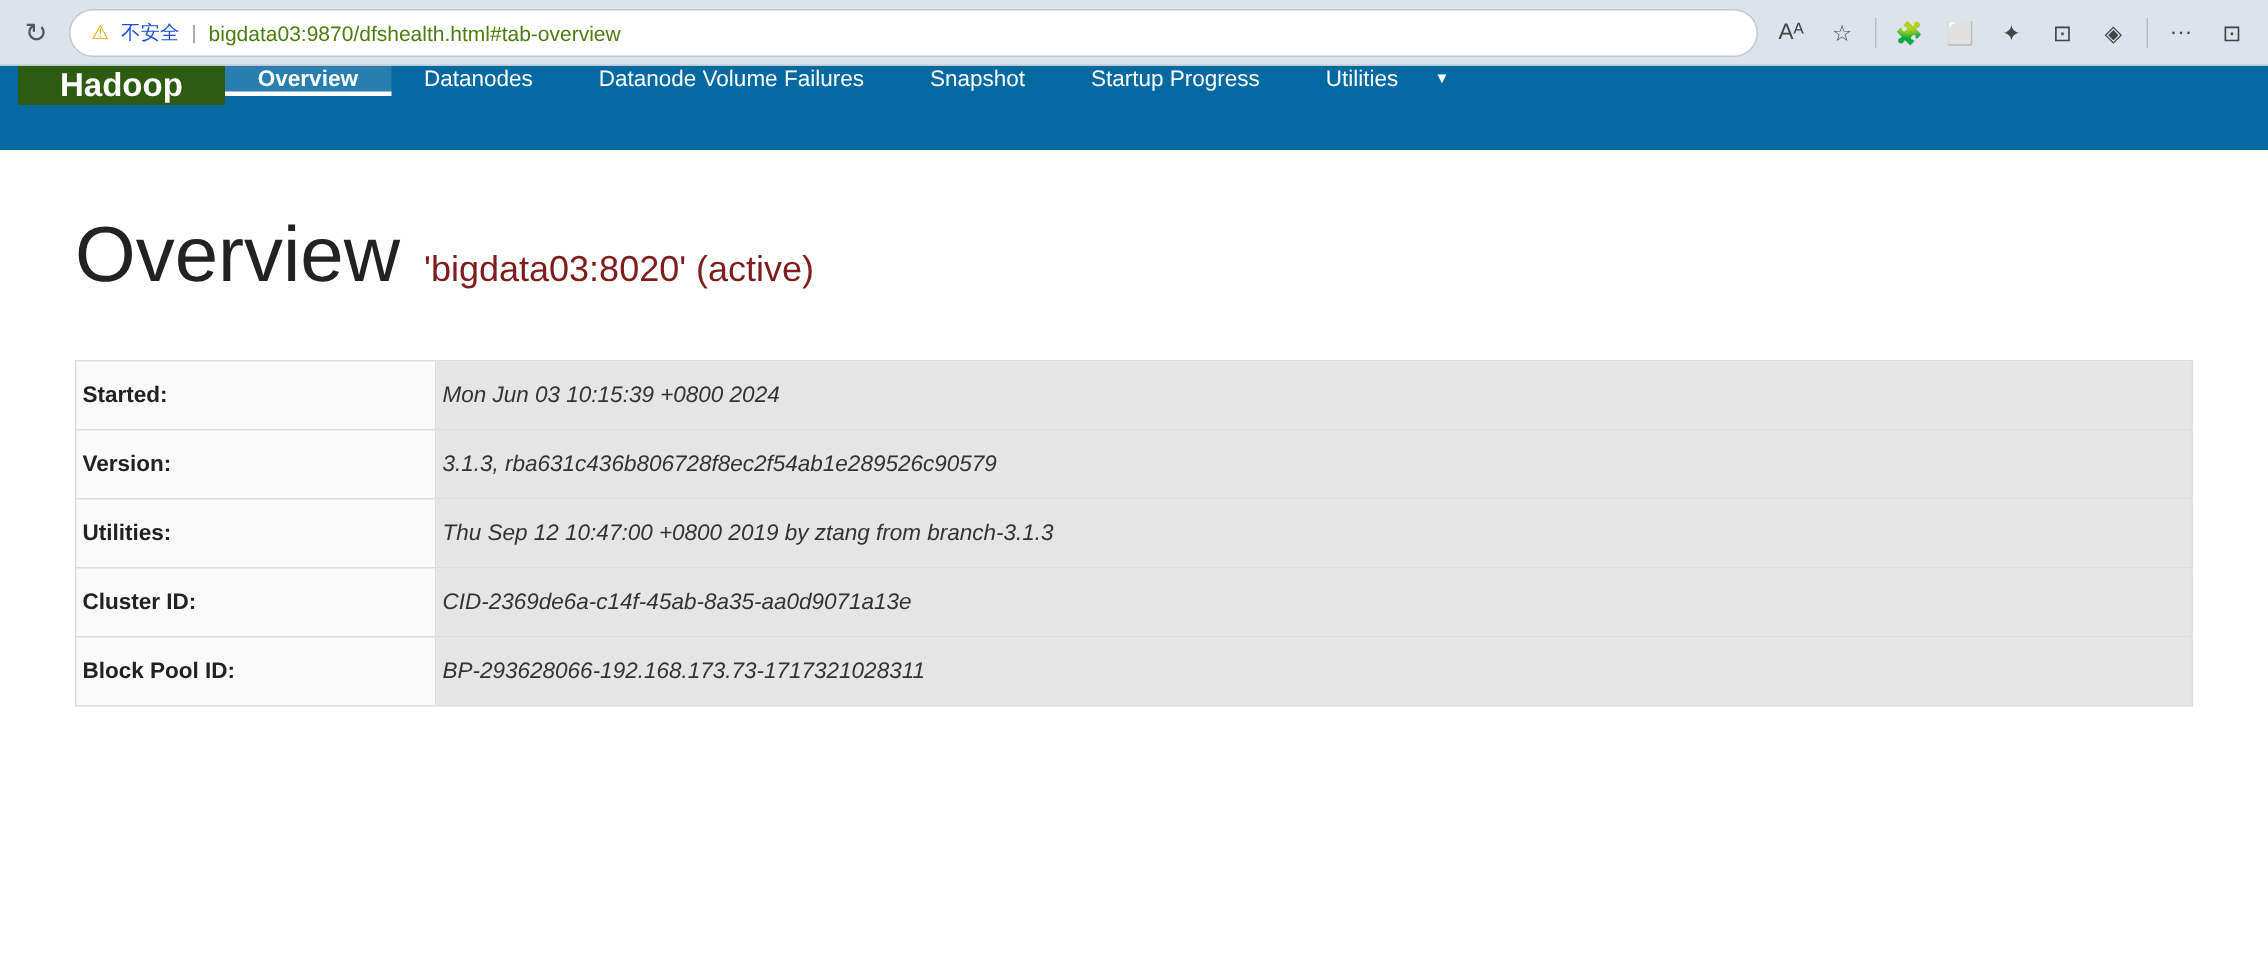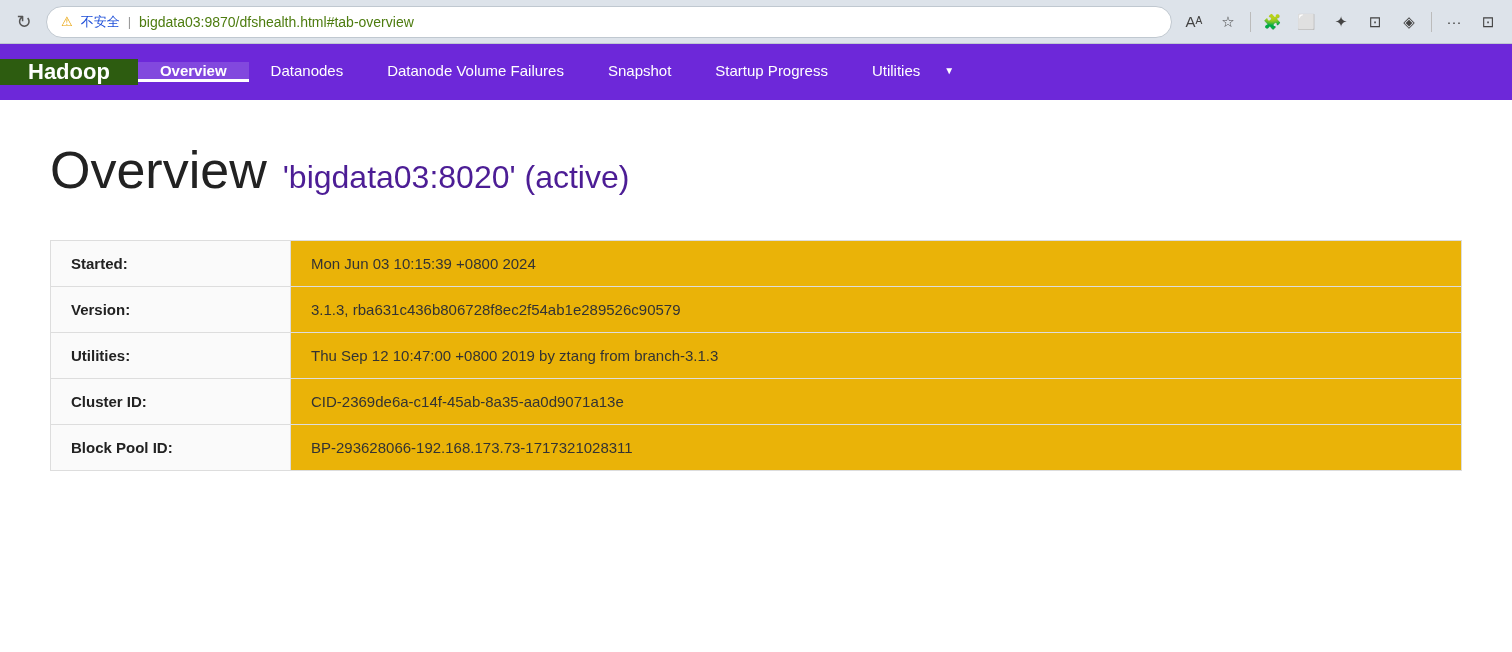--- a/index.html
+++ b/index.html
@@ -95,24 +95,25 @@
 
     .separator-line {
       width: 1px;
       height: 20px;
       background: #bbb;
       margin: 0 2px;
     }
 
     
     .navbar {
-      background: #6d28d9;
-      display: flex;
-      align-items: center;
+      background: #0369a1;
+      display: flex;
+      align-items: flex-start;
       height: 56px;
+      padding-left: 12px;
     }
 
     .navbar-brand {
       background: #2d5c10;
       color: white;
       font-size: 22px;
       font-weight: bold;
       padding: 0 28px;
       display: flex;
       align-items: center;
@@ -162,57 +163,58 @@
       font-size: 52px;
       font-weight: 300;
       color: #222;
       margin-bottom: 40px;
       display: flex;
       align-items: baseline;
       gap: 16px;
     }
 
     .page-title-sub {
-      font-size: 32px;
-      color: #4c1d95;
+      font-size: 24px;
+      color: #7f1d1d;
       font-weight: normal;
     }
 
     
     .info-table {
       width: 100%;
       border-collapse: collapse;
       border: 1px solid #ddd;
       font-size: 15px;
     }
 
     .info-table tr {
       border-bottom: 1px solid #ddd;
     }
 
     .info-table tr:last-child {
       border-bottom: none;
     }
 
     .info-table td {
-      padding: 14px 20px;
+      padding: 14px 4px;
       vertical-align: middle;
     }
 
     .info-table td:first-child {
       font-weight: bold;
       color: #222;
       width: 240px;
       background: #fafafa;
       border-right: 1px solid #ddd;
     }
 
     .info-table td:last-child {
       color: #333;
-      background: #eab308;
+      background: #e5e5e5;
+      font-style: italic;
     }
   </style>
 </head>
 <body>
 
 <div class="browser-chrome">
   <div class="browser-refresh">
     <span>↻</span>
   </div>
 

